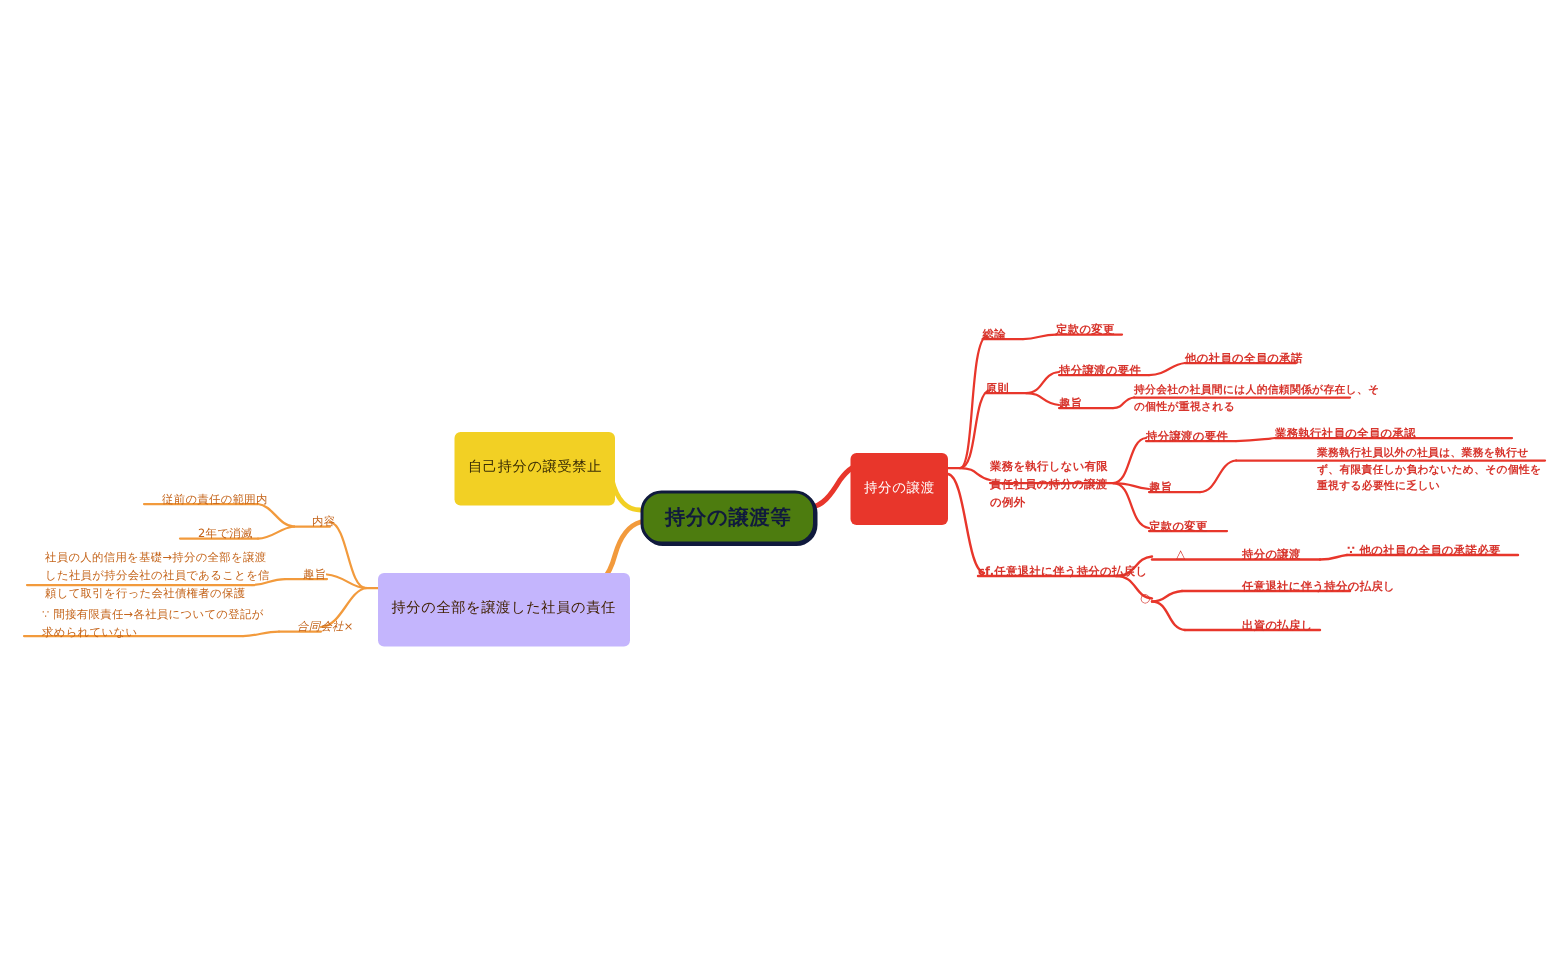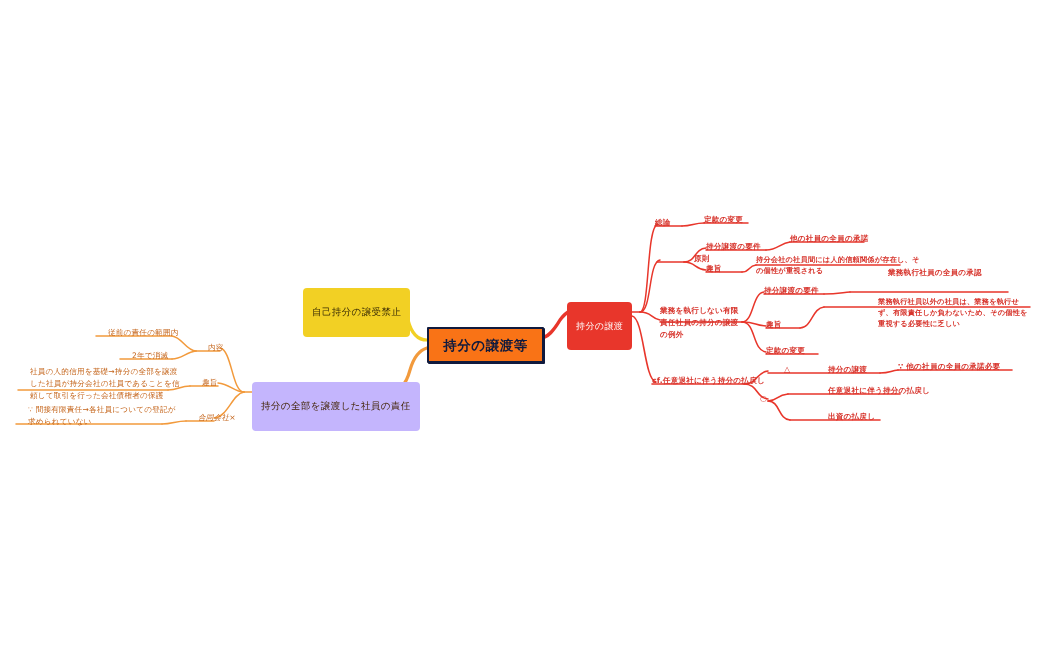--- a/index.html
+++ b/index.html
@@ -33,22 +33,22 @@
     white-space: nowrap;
     line-height: 1.35;
   }
   
   .root {
     left: 427px;
     top: 327px;
     width: 113px;
     height: 32px;
     border: 2.5px solid #101a3d;
-    border-radius: 1px;
-    background: #f97316;
+    border-radius: 14px;
+    background: #4d7c0f;
     display: flex;
     align-items: center;
     justify-content: center;
     font-size: 13.5px;
     font-weight: bold;
     color: #101a3d;
     letter-spacing: 0.5px;
     box-shadow: 1px 1px 0 #101a3d;
   }
   
@@ -211,29 +211,29 @@
   <div class="node leaf orange multi" style="left:18px; top:366px; width:152px;">社員の人的信用を基礎→持分の全部を譲渡した社員が持分会社の社員であることを信頼して取引を行った会社債権者の保護</div>
 
   <div class="node leaf orange" style="left:186px; top:413px;font-style:italic;">合同会社×</div>
   <div class="node leaf orange multi" style="left:16px; top:404px; width:148px;">∵ 間接有限責任→各社員についての登記が求められていない</div>
 
   <div class="node pill pill-red">持分の譲渡</div>
 
   <div class="node leaf red" style="left:655px; top:218px;">総論</div>
   <div class="node leaf red" style="left:704px; top:215px;">定款の変更</div>
 
-  <div class="node leaf red" style="left:657px; top:254px;margin-left:37px;">原則</div>
+  <div class="node leaf red" style="left:657px; top:254px;">原則</div>
   <div class="node leaf red" style="left:706px; top:242px;">持分譲渡の要件</div>
   <div class="node leaf red" style="left:790px; top:234px;">他の社員の全員の承諾</div>
   <div class="node leaf red" style="left:706px; top:264px;">趣旨</div>
   <div class="node leaf red multi" style="left:660px; top:305px; width:84px;">業務を執行しない有限責任社員の持分の譲渡の例外</div>
 
   <div class="node leaf red small multi" style="left:756px; top:254px; width:170px;">持分会社の社員間には人的信頼関係が存在し、その個性が重視される</div>
   <div class="node leaf red" style="left:764px; top:286px;">持分譲渡の要件</div>
-  <div class="node leaf red" style="left:850px; top:268px;margin-left:38px;">業務執行社員の全員の承認</div>
+  <div class="node leaf red" style="left:850px; top:284px;">業務執行社員の全員の承認</div>
   <div class="node leaf red" style="left:766px; top:320px;">趣旨</div>
   <div class="node leaf red small multi" style="left:878px; top:296px; width:152px;">業務執行社員以外の社員は、業務を執行せず、有限責任しか負わないため、その個性を重視する必要性に乏しい</div>
   <div class="node leaf red" style="left:766px; top:346px;">定款の変更</div>
 
   <div class="node leaf red" style="left:652px; top:376px;">cf.任意退社に伴う持分の払戻し</div>
 
   <div class="node leaf red marker" style="left:784px; top:365px;">△</div>
   <div class="node leaf red" style="left:828px; top:365px;">持分の譲渡</div>
   <div class="node leaf red" style="left:898px; top:362px;">∵ 他の社員の全員の承諾必要</div>
 

